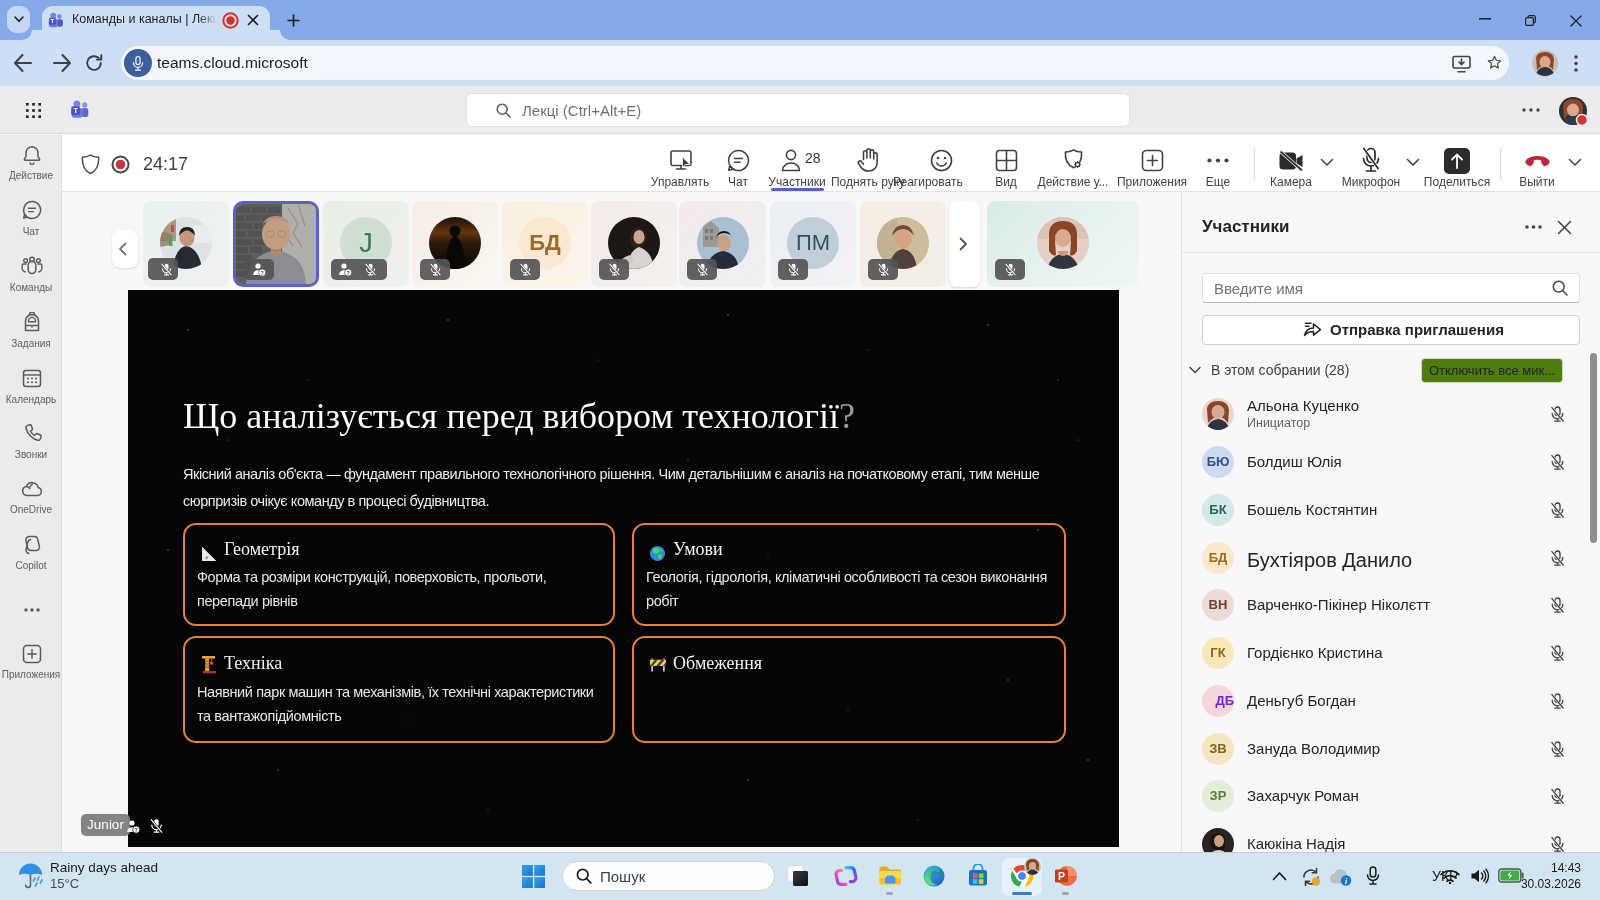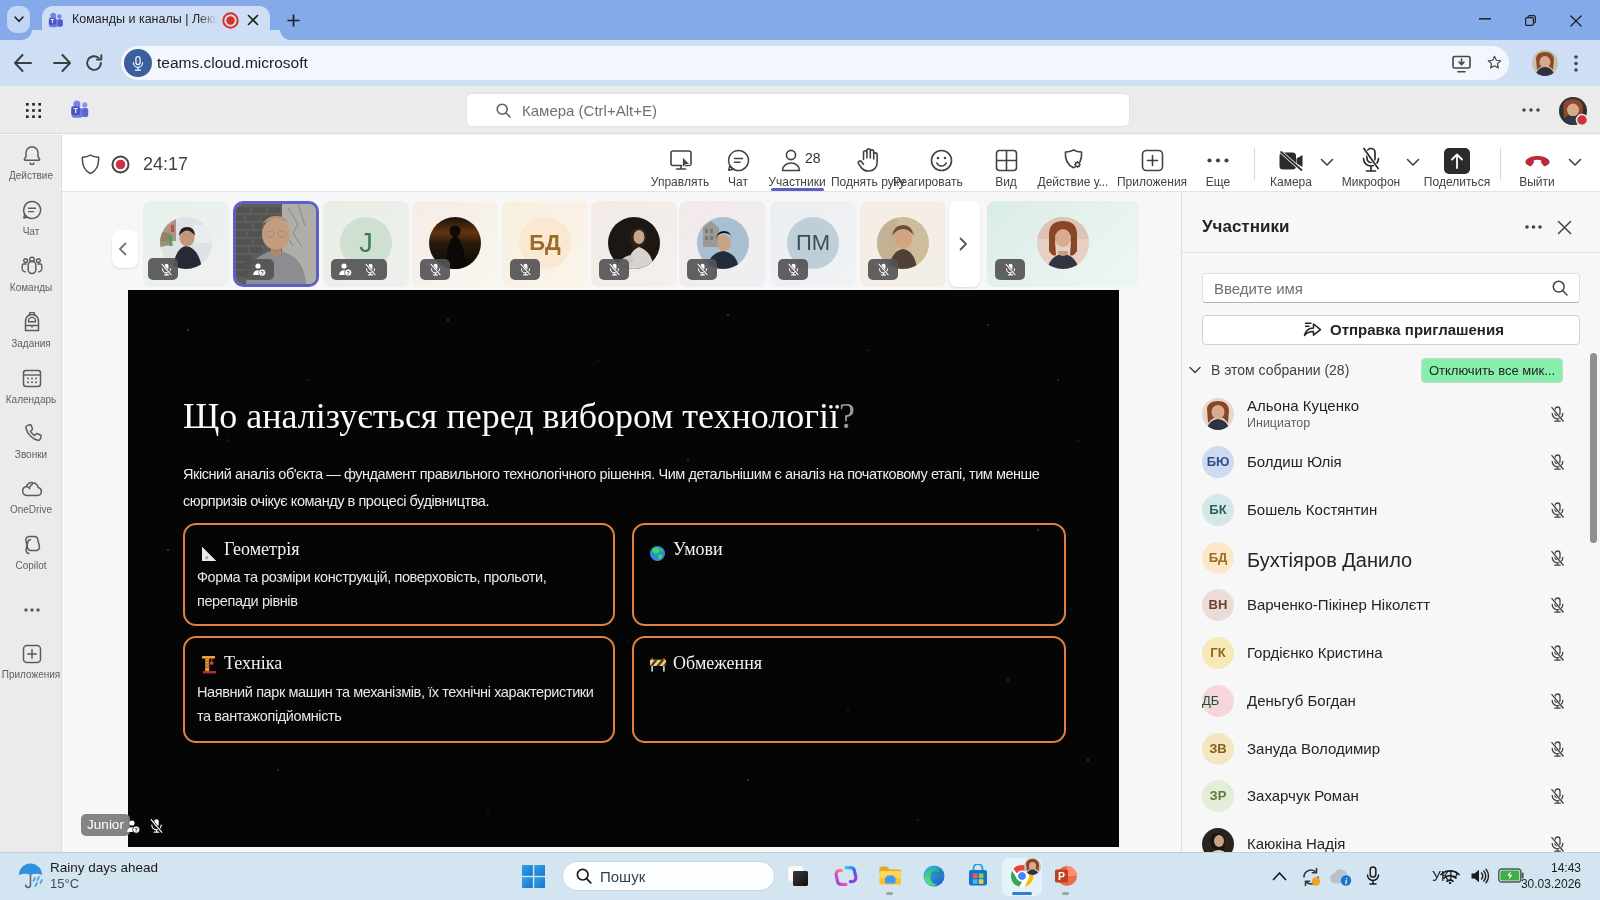--- a/index.html
+++ b/index.html
@@ -152,21 +152,21 @@
   <circle cx="9" cy="5.6" r="4" fill="#7b83eb"></circle>
   <rect x="3" y="10.2" width="12.5" height="11.2" rx="3" fill="#6f77e3"></rect>
   <rect x="2.6" y="8.4" width="10" height="10" rx="1.8" fill="#4b53bc"></rect>
   <text x="7.6" y="16" font-size="8.5" fill="#fff" text-anchor="middle" font-family="Liberation Sans" font-weight="bold">T</text>
 </svg>
 
 <svg class="abs" style="left:496px;top:103px" width="15" height="15" viewBox="0 0 15 15">
     <circle cx="6.2" cy="6.2" r="5" fill="none" stroke="#616161" stroke-width="1.6"></circle>
     <path d="M10 10 L14 14" stroke="#616161" stroke-width="1.6" stroke-linecap="round"></path>
   </svg>
-<div class="abs" style="left:522px;top:102px;font-size:15px;color:#707070;">Камера (Ctrl+Alt+E)</div>
+<div class="abs" style="left:522px;top:102px;font-size:15px;color:#707070;">Лекці (Ctrl+Alt+E)</div>
 
 <svg class="abs" style="left:1522px;top:108px" width="18" height="4" viewBox="0 0 18 4">
     <circle cx="2" cy="2" r="1.7" fill="#424242"></circle>
     <circle cx="9" cy="2" r="1.7" fill="#424242"></circle>
     <circle cx="16" cy="2" r="1.7" fill="#424242"></circle>
   </svg>
 <svg class="abs" style="left:1558px;top:96px" width="30" height="30" viewBox="0 0 30 30">
   <defs>
       <clipPath id="hav">
         <circle cx="15" cy="15" r="14"></circle>
@@ -666,20 +666,21 @@
   <div style="position:absolute;left:96px;top:249px;font-family:'Liberation Serif',serif;font-size:18px;color:#f4f4f4;">Геометрія</div>
   <div style="position:absolute;left:69px;top:275px;width:430px;font-size:14.5px;letter-spacing:-0.4px;line-height:24px;color:#e8e8e8;">Форма та розміри конструкцій, поверховість, прольоти,<br>перепади рівнів</div>
 
   <svg style="position:absolute;left:521px;top:255px" width="17" height="17" viewBox="0 0 18 18">
       <circle cx="9" cy="9" r="8" fill="#2e8adf"></circle>
       <path d="M4 4 Q7 2 9 3 Q12 4 11 7 Q9 10 6 9 Q3 7 4 4 Z" fill="#3ddc55"></path>
       <path d="M10 10 Q13 9 14 11 Q14 14 11 15 Q9 14 10 10 Z" fill="#3ddc55"></path>
       <path d="M12 3.5 Q14 4.5 14.5 6.5 L13 7 Q11.5 5 12 3.5" fill="#3ddc55"></path>
     </svg>
   <div style="position:absolute;left:545px;top:249px;font-family:'Liberation Serif',serif;font-size:18px;color:#f4f4f4;">Умови</div>
+  <div style="position:absolute;left:518px;top:275px;width:430px;font-size:14.5px;letter-spacing:-0.4px;line-height:24px;color:#e8e8e8;">Геологія, гідрологія, кліматичні особливості та сезон виконання<br>робіт</div>
 
   <svg style="position:absolute;left:73px;top:365px" width="18" height="19" viewBox="0 0 18 19">
       <rect x="1" y="1" width="13" height="2.6" fill="#e8a33d"></rect>
       <rect x="4.2" y="3.6" width="4" height="12.4" fill="#e8a33d"></rect>
       <path d="M4.2 5 l4 2.4 M4.2 8 l4 2.4 M4.2 11 l4 2.4 M8.2 5 l-4 2.4 M8.2 8 l-4 2.4 M8.2 11 l-4 2.4" stroke="#9c6a1c" stroke-width="0.9"></path>
       <rect x="10" y="3.6" width="1.4" height="3.4" fill="#b23a3a"></rect>
       <rect x="9" y="7" width="3.4" height="2.6" fill="#c44"></rect>
       <rect x="2" y="16" width="13" height="2.4" fill="#b03030"></rect>
     </svg>
   <div style="position:absolute;left:96px;top:363px;font-family:'Liberation Serif',serif;font-size:18px;color:#f4f4f4;">Техніка</div>
@@ -733,21 +734,21 @@
 <svg class="abs" style="left:1303px;top:321px" width="19" height="18" viewBox="0 0 19 18">
     <path d="M10.5 7 C5.5 7 2.5 10 1.5 14.5 C4 11.5 7 10.5 10.5 10.6 V14.2 L17.5 8.6 L10.5 3 z" fill="none" stroke="#242424" stroke-width="1.5" stroke-linejoin="round"></path>
     <path d="M2.5 2.2 h5.5 M2.5 5.2 h3.5" stroke="#242424" stroke-width="1.4" stroke-linecap="round"></path>
   </svg>
 <div class="abs" style="left:1330px;top:321px;font-size:15px;font-weight:bold;color:#242424;">Отправка приглашения</div>
 
 <svg class="abs" style="left:1189px;top:366px" width="12" height="8" viewBox="0 0 12 8">
     <path d="M1 1.5 L6 6.5 L11 1.5" fill="none" stroke="#424242" stroke-width="1.4" stroke-linecap="round" stroke-linejoin="round"></path>
   </svg>
 <div class="abs" style="left:1211px;top:362px;font-size:14px;color:#424242;">В этом собрании (28)</div>
-<div class="abs" style="left:1421px;top:358px;width:142px;height:25px;background:#86efac;border:1px solid #d1d1d1;border-radius:4px;font-size:13px;color:#242424;text-align:center;line-height:24px;">Отключить все мик...</div>
+<div class="abs" style="left:1421px;top:358px;width:142px;height:25px;background:#4d7c0f;border:1px solid #d1d1d1;border-radius:4px;font-size:13px;color:#242424;text-align:center;line-height:24px;">Отключить все мик...</div>
 
 <div class="abs" style="left:1590px;top:353px;width:7px;height:190px;background:#8f8f8f;border-radius:4px;"></div>
 
 <svg class="abs" style="left:1202px;top:398px" width="32" height="32" viewBox="0 0 32 32">
     <defs>
       <clipPath id="pav1">
         <circle cx="16" cy="16" r="16"></circle>
       </clipPath>
     </defs>
     <g clip-path="url(#pav1)">
@@ -763,21 +764,21 @@
 <div class="abs" style="left:1202px;top:446px;width:32px;height:32px;border-radius:50%;background:#cddbf1;color:#2d5086;font-size:13px;font-weight:bold;text-align:center;line-height:32px;">БЮ</div>
 <div class="abs" style="left:1247px;top:453px;font-size:15px;color:#242424;">Болдиш Юлія</div>
 <div class="abs" style="left:1202px;top:494px;width:32px;height:32px;border-radius:50%;background:#d4e8e8;color:#2a6060;font-size:13px;font-weight:bold;text-align:center;line-height:32px;">БК</div>
 <div class="abs" style="left:1247px;top:501px;font-size:15px;color:#242424;">Бошель Костянтин</div>
 <div class="abs" style="left:1202px;top:542px;width:32px;height:32px;border-radius:50%;background:#fbe7ca;color:#9c6a20;font-size:13px;font-weight:bold;text-align:center;line-height:32px;">БД</div>
 <div class="abs" style="left:1247px;top:549px;font-size:20px;color:#242424;">Бухтіяров Данило</div>
 <div class="abs" style="left:1202px;top:589px;width:32px;height:32px;border-radius:50%;background:#ecdcd8;color:#70402e;font-size:13px;font-weight:bold;text-align:center;line-height:32px;">ВН</div>
 <div class="abs" style="left:1247px;top:596px;font-size:15px;color:#242424;">Варченко-Пікінер Ніколєтт</div>
 <div class="abs" style="left:1202px;top:637px;width:32px;height:32px;border-radius:50%;background:#f8e8b8;color:#8a681c;font-size:13px;font-weight:bold;text-align:center;line-height:32px;">ГК</div>
 <div class="abs" style="left:1247px;top:644px;font-size:15px;color:#242424;">Гордієнко Кристина</div>
-<div class="abs" style="left:1202px;top:685px;width:32px;height:32px;border-radius:50%;background:#f6d6db;color:#14532d;font-size:13px;font-weight:normal;text-align:left;line-height:32px;">ДБ</div>
+<div class="abs" style="left:1202px;top:685px;width:32px;height:32px;border-radius:50%;background:#f6d6db;color:#6d28d9;font-size:13px;font-weight:bold;text-align:right;line-height:32px;">ДБ</div>
 <div class="abs" style="left:1247px;top:692px;font-size:15px;color:#242424;">Деньгуб Богдан</div>
 <div class="abs" style="left:1202px;top:733px;width:32px;height:32px;border-radius:50%;background:#f5e5c0;color:#7d661e;font-size:13px;font-weight:bold;text-align:center;line-height:32px;">ЗВ</div>
 <div class="abs" style="left:1247px;top:740px;font-size:15px;color:#242424;">Зануда Володимир</div>
 <div class="abs" style="left:1202px;top:780px;width:32px;height:32px;border-radius:50%;background:#e3edd8;color:#5d7e3b;font-size:13px;font-weight:bold;text-align:center;line-height:32px;">ЗР</div>
 <div class="abs" style="left:1247px;top:787px;font-size:15px;color:#242424;">Захарчук Роман</div>
 
 <svg class="abs" style="left:1202px;top:828px" width="32" height="32" viewBox="0 0 32 32">
     <defs>
       <clipPath id="pav10">
         <circle cx="16" cy="16" r="16"></circle>

